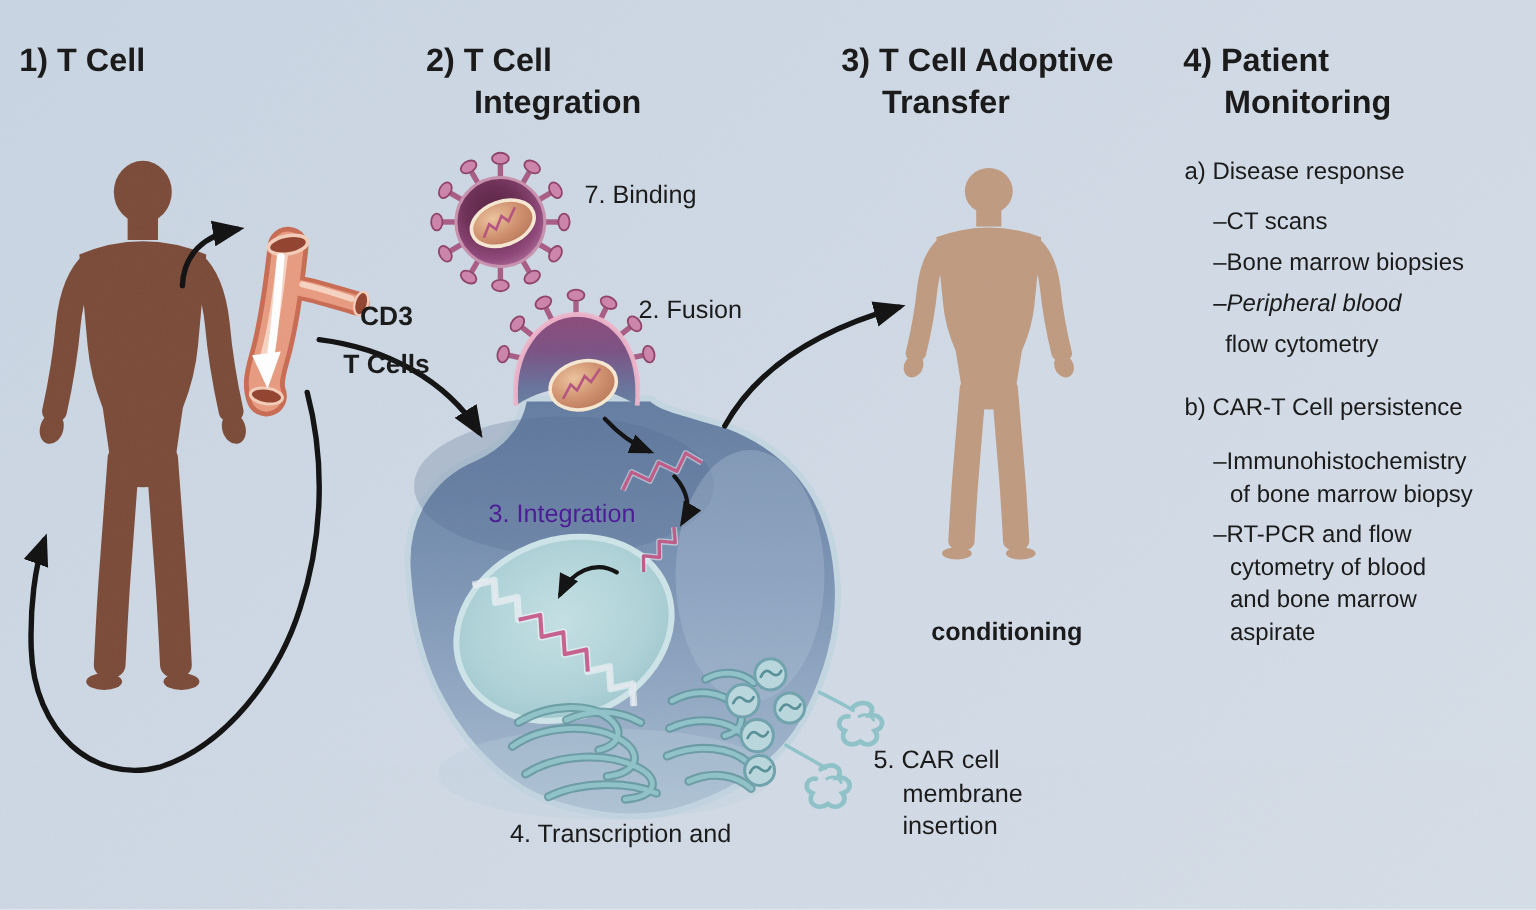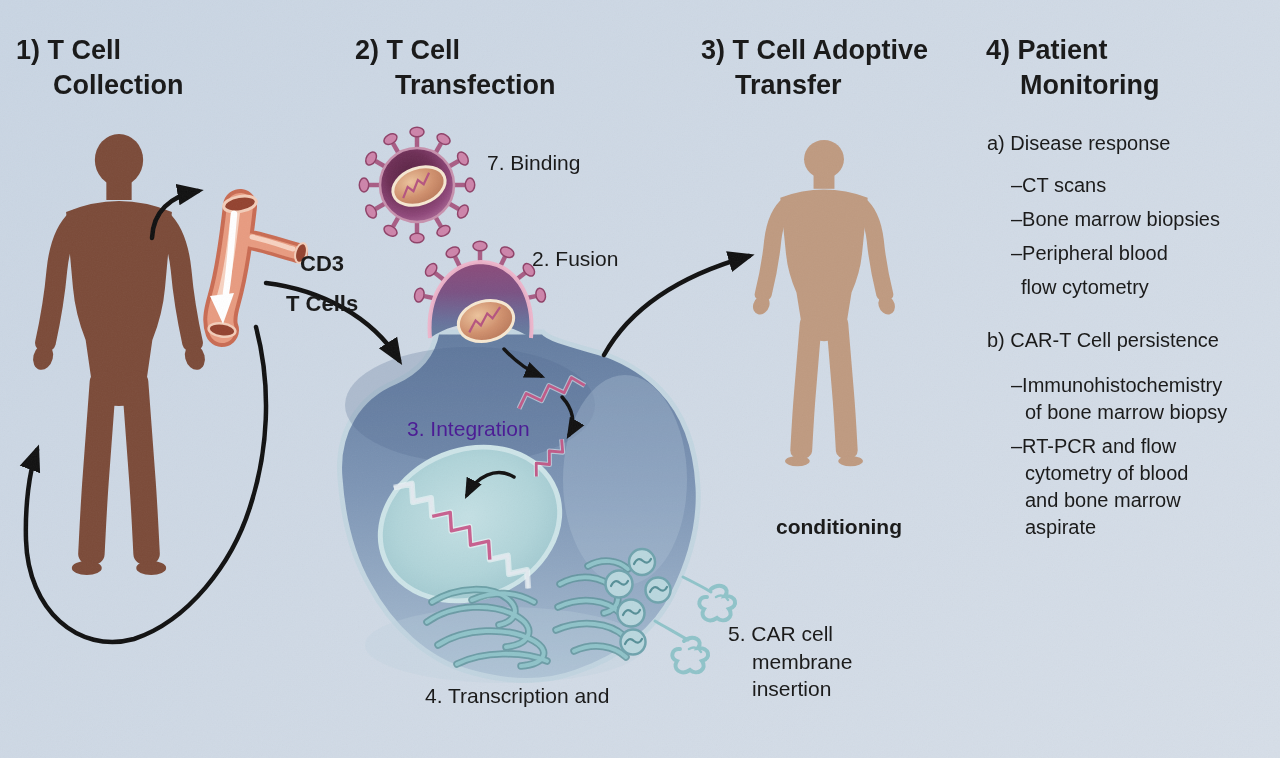--- a/index.html
+++ b/index.html
@@ -213,25 +213,24 @@
     <path d="M504,349 C517,363 529,371 541,376" stroke-width="3.5" marker-end="url(#ah)"></path>
     <path d="M562,397 C573,409 576,423 569,435" stroke-width="3.5" marker-end="url(#ah)"></path>
     <path d="M514,477 C496,466 476,477 467,495" stroke-width="3.5" marker-end="url(#ah)"></path>
   </g>
 
   <rect x="0" y="0" width="1280" height="758" filter="url(#grain)" opacity="0.055"></rect>
 </svg>
 
 <div class="txt hdr" style="left:16px;top:33px;">
   <span>1) T Cell</span>
-  <span class="l2" style="padding-left:37px;">Collection</span>
 </div>
 <div class="txt hdr" style="left:355px;top:33px;">
   <span>2) T Cell</span>
-  <span class="l2" style="padding-left:40px;">Transfection</span>
+  <span class="l2" style="padding-left:40px;">Integration</span>
 </div>
 <div class="txt hdr" style="left:701px;top:33px;">
   <span>3) T Cell Adoptive</span>
   <span class="l2" style="padding-left:34px;">Transfer</span>
 </div>
 <div class="txt hdr" style="left:986px;top:33px;">
   <span>4) Patient</span>
   <span class="l2" style="padding-left:34px;">Monitoring</span>
 </div>
 
@@ -252,21 +251,21 @@
   <span class="ml24">insertion</span>
 </div>
 
 <div class="txt lbl" style="left:425px;top:682px;line-height:28px;text-align:right;">
   <span>4. Transcription and</span><br>
 </div>
 
 <div class="txt mon" style="left:987px;top:132px;">a) Disease response</div>
 <div class="txt mon" style="left:1011px;top:174px;">–CT scans</div>
 <div class="txt mon" style="left:1011px;top:208px;">–Bone marrow biopsies</div>
-<div class="txt mon" style="left:1011px;top:242px;">–Peripheral blood</div>
+<div class="txt mon" style="left:1011px;top:242px;font-style:italic;">–Peripheral blood</div>
 <div class="txt mon" style="left:1021px;top:276px;">flow cytometry</div>
 
 <div class="txt mon" style="left:987px;top:329px;">b) CAR-T Cell persistence</div>
 <div class="txt mon" style="left:1011px;top:374px;">–Immunohistochemistry</div>
 <div class="txt mon" style="left:1025px;top:401px;">of bone marrow biopsy</div>
 <div class="txt mon" style="left:1011px;top:435px;">–RT-PCR and flow</div>
 <div class="txt mon" style="left:1025px;top:462px;">cytometry of blood</div>
 <div class="txt mon" style="left:1025px;top:489px;">and bone marrow</div>
 <div class="txt mon" style="left:1025px;top:516px;">aspirate</div>
 

